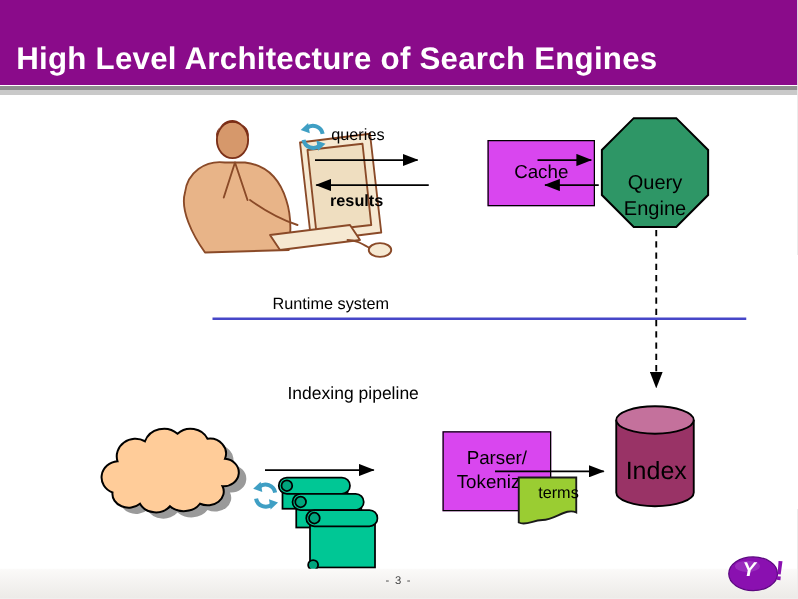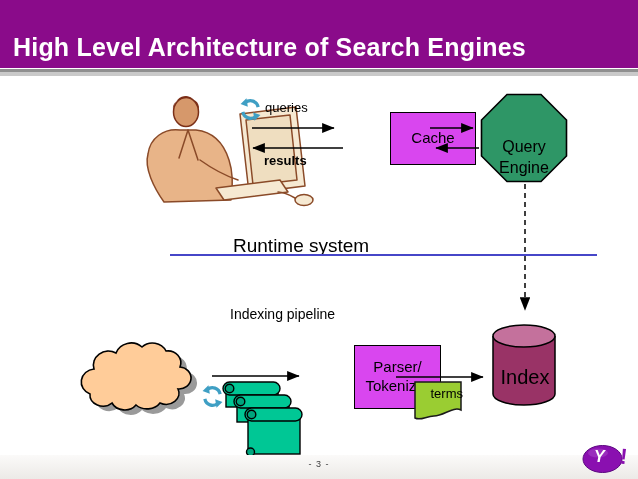--- a/index.html
+++ b/index.html
@@ -21,21 +21,21 @@
     font-size:15px;color:#000;line-height:1.25;margin-left:47px;}
   #cache-box{left:343px;top:112px;width:84px;height:51px;}
   #parser-box{left:307px;top:345px;width:85px;height:62px;}
   
   .octagon-wrap{position:absolute;left:480px;top:93px;width:88px;height:90px;}
   .octagon-label{position:absolute;left:480px;top:93px;width:88px;height:90px;
     display:flex;align-items:center;justify-content:center;text-align:center;
     font-size:16px;line-height:1.3;color:#000;margin-top:20px;}
   
   #blue-line{position:absolute;left:170px;top:254px;width:427px;height:2px;background:#4646c8;}
-  #runtime-label{left:233px;top:235px;font-size:19px;}
+  #runtime-label{left:218px;top:235px;font-size:13px;}
   #indexing-label{left:230px;top:265px;font-size:14px;margin-top:41px;}
   #queries-label{left:265px;top:100px;font-size:13px;}
   #results-label{left:264px;top:153px;font-size:13px;font-weight:bold;}
   
   .cloud-wrap{position:absolute;left:66px;top:326px;width:144px;height:98px;}
   #www-label{left:98px;top:363px;width:76px;text-align:center;font-size:16px;font-weight:bold;white-space:nowrap;}
   
   .scrolls-wrap{position:absolute;left:221px;top:380px;width:82px;height:76px;}
   
   .sync{position:absolute;width:21px;height:23px;}

